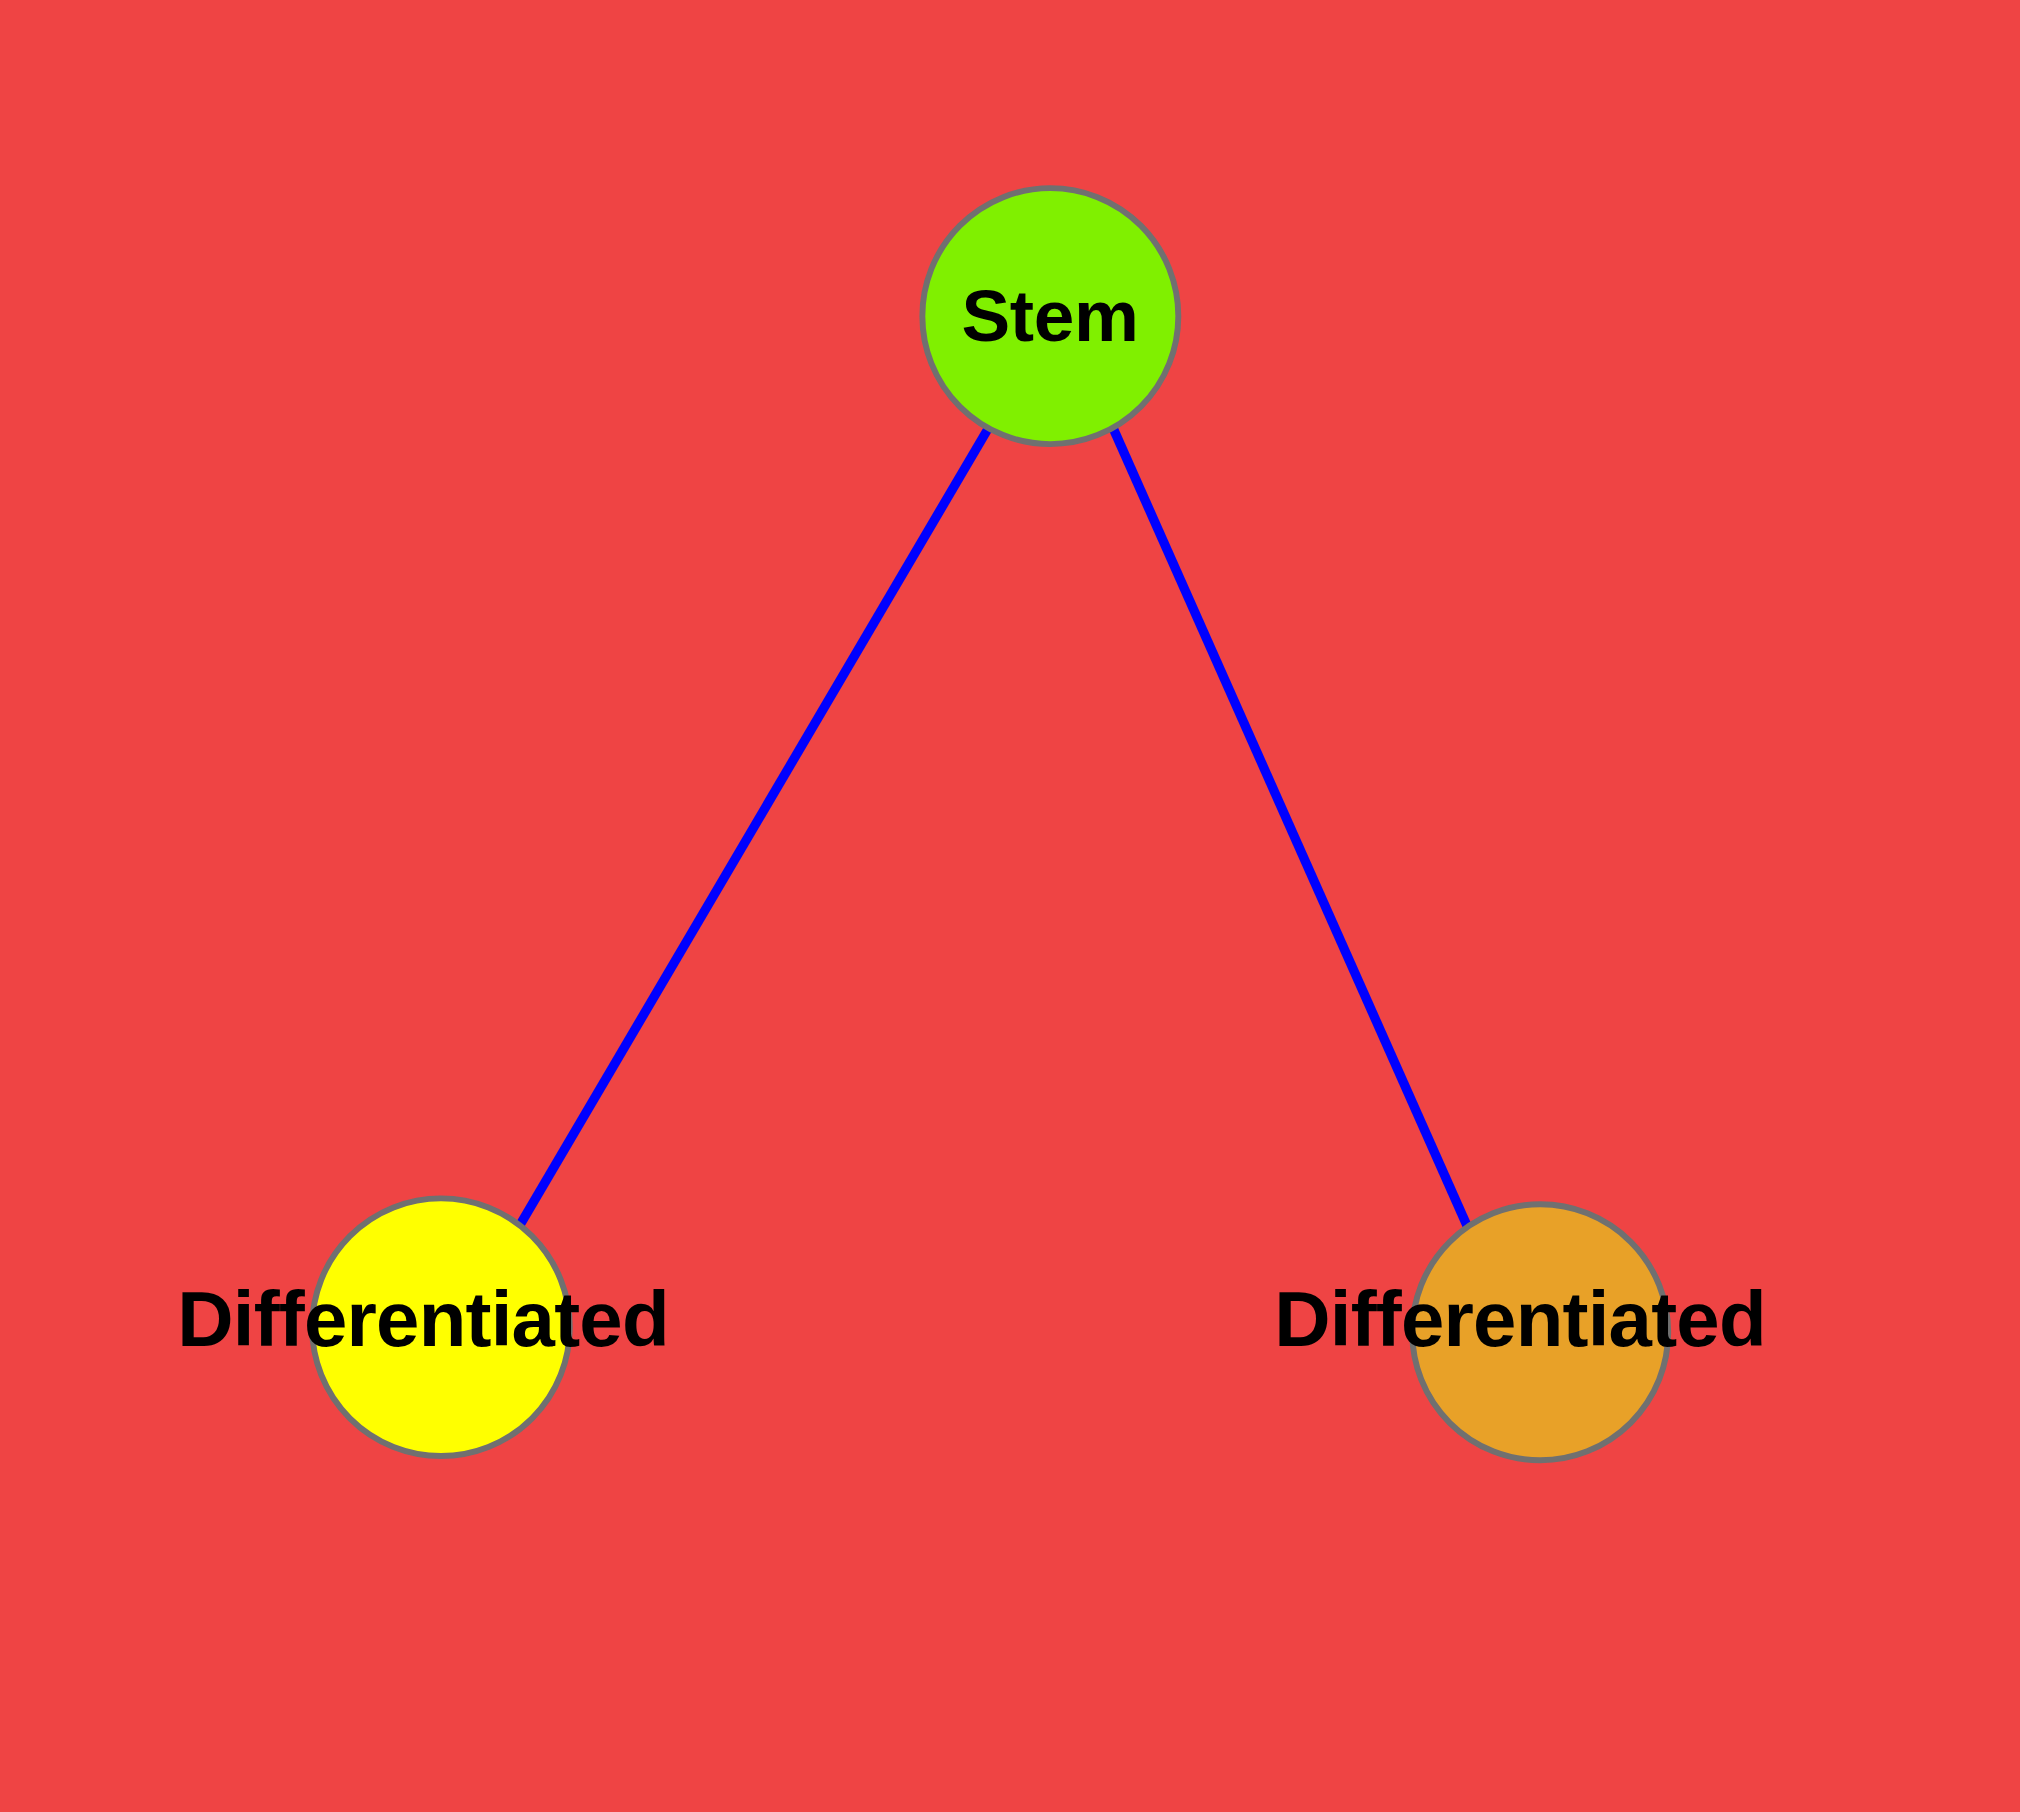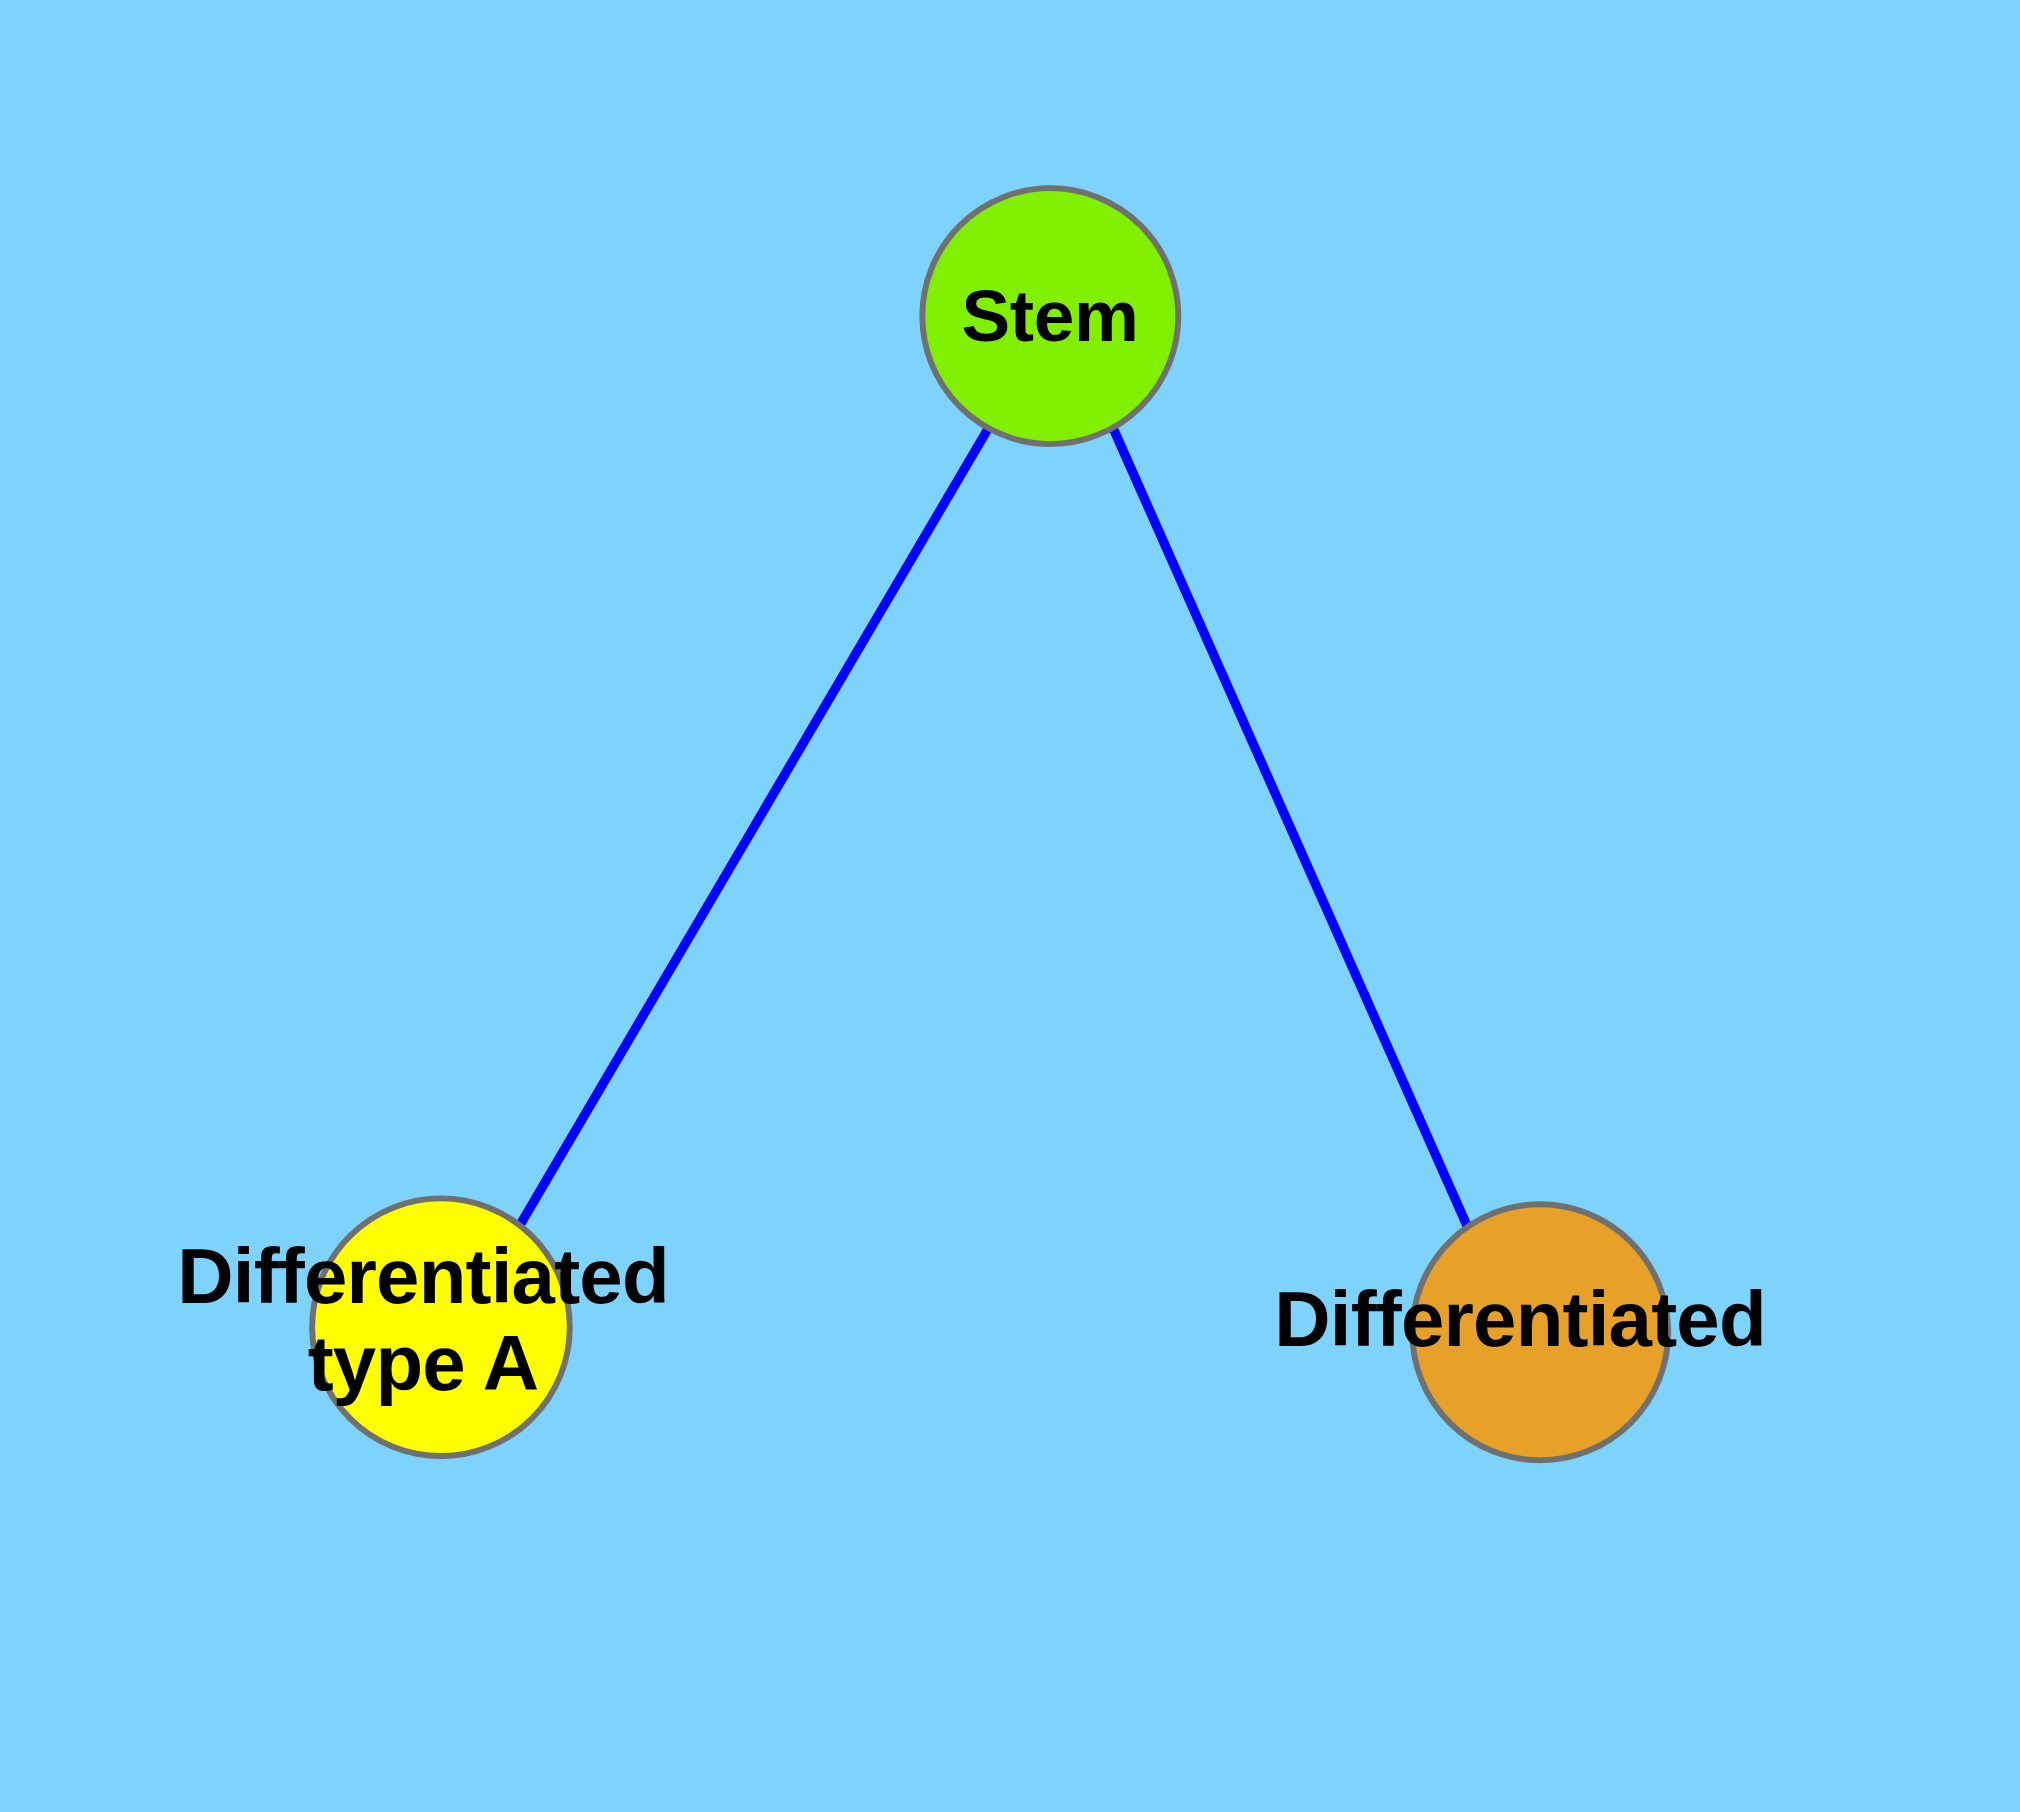--- a/index.html
+++ b/index.html
@@ -36,21 +36,21 @@
     transform: translate(-50%, -50%);
   }
   .node-label .line { display: block; }
   #label-stem   { font-size: 73px; letter-spacing: -0.4px; }
   #label-diffa  { font-size: 78px; letter-spacing: -0.8px; }
   #label-diffb  { font-size: 78px; letter-spacing: -0.8px; }
 </style>
 </head>
 <body>
 
-<div id="canvas" style="background: #7dd3fc;">
+<div id="canvas" style="background: #ef4444;">
 
   <svg id="graph-svg" viewBox="0 0 2384 2138" xmlns="http://www.w3.org/2000/svg">
 
     <g>
       <line id="edge-0" x1="1166" y1="505" x2="614" y2="1444" stroke="#0000ff" stroke-width="11" stroke-linecap="butt"></line>
       <line id="edge-1" x1="1313" y1="505" x2="1731" y2="1447" stroke="#0000ff" stroke-width="11" stroke-linecap="butt"></line>
     </g>
 
     <g>
       <circle id="node-0" cx="1239" cy="373" r="151" fill="#80f000" stroke="#707070" stroke-width="7"></circle>
@@ -58,21 +58,20 @@
       <circle id="node-2" cx="1817" cy="1572" r="151" fill="#e8a128" stroke="#707070" stroke-width="7"></circle>
     </g>
   </svg>
 
   <div class="node-label" id="label-stem" style="left: 1050px; top: 316px; color: rgb(0, 0, 0);">
     <span class="line">Stem</span>
   </div>
 
   <div class="node-label" id="label-diffa" style="left: 423px; top: 1320px; color: rgb(0, 0, 0);">
     <span class="line">Differentiated</span>
-    <span class="line">type A</span>
   </div>
 
   <div class="node-label" id="label-diffb" style="left: 1520px; top: 1320px; color: rgb(0, 0, 0);">
     <span class="line">Differentiated</span>
   </div>
 
 </div>
 
 
 </body></html>

